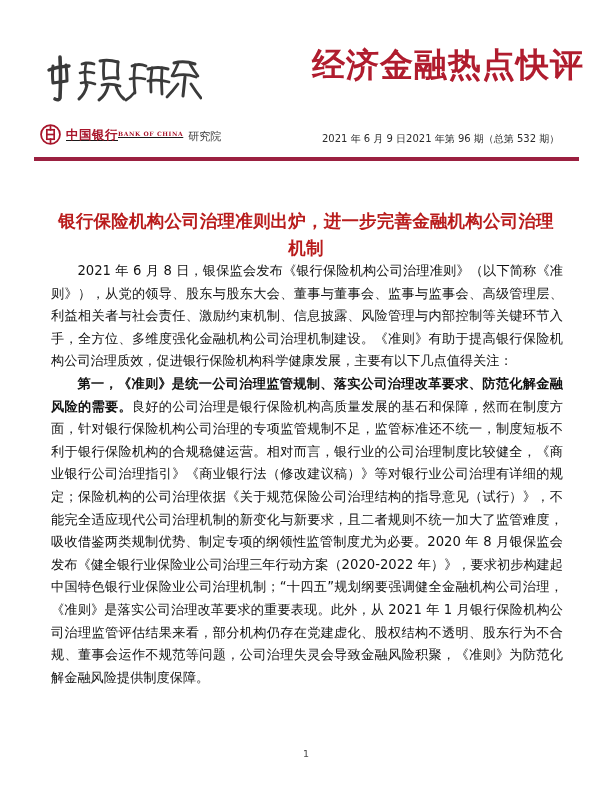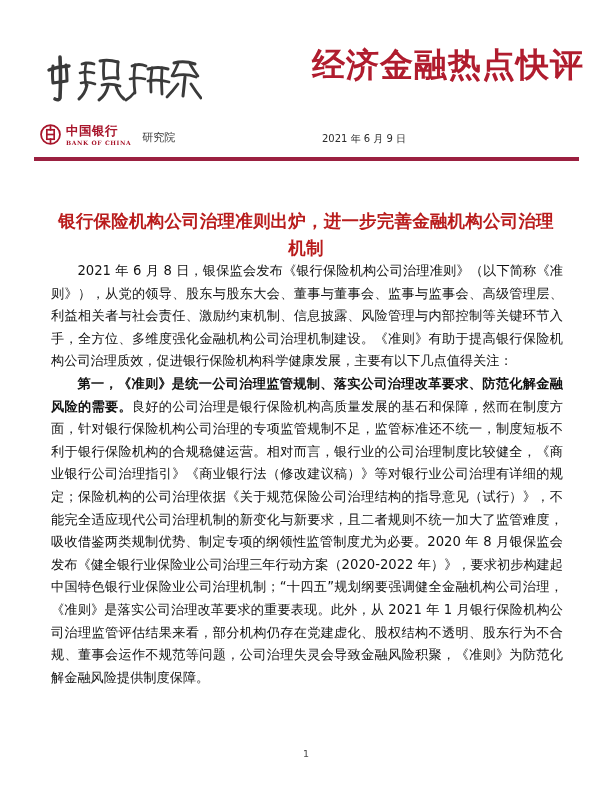--- a/index.html
+++ b/index.html
@@ -74,43 +74,43 @@
   }
 
   .boc-emblem {
     width: 21px;
     height: 21px;
     flex: 0 0 auto;
   }
 
   .boc-wordmark {
     display: flex;
-    flex-direction: column;
+    flex-direction: row;
     line-height: 1;
     margin-top: 1px;
+    text-decoration: underline;
   }
   .boc-cn {
     font-size: 12.5px;
     font-weight: 700;
     color: #a8152b;
     letter-spacing: 0.5px;
     font-family: "DejaVu Serif", "Liberation Serif", serif;
   }
   .boc-en {
     font-size: 6px;
     font-weight: 700;
     color: #a8152b;
     letter-spacing: 0.6px;
     margin-top: 2px;
     font-family: "DejaVu Serif", "Liberation Serif", serif;
   }
   .boc-institute {
     font-size: 11px;
     color: #3b3b3b;
-    margin-left: 6px;
     align-self: flex-end;
     padding-bottom: 1px;
     text-align: center;
   }
 
   .issue-line {
     position: absolute;
     left: 322px;
     top: 10px;
     font-size: 10px;
@@ -236,20 +236,21 @@
       </svg>
       <div class="boc-wordmark">
         <span class="boc-cn">中国银行</span>
         <span class="boc-en">BANK OF CHINA</span>
       </div>
       <span class="boc-institute">研究院</span>
     </div>
 
     <div class="issue-line">
       <span>2021 年 6 月 9 日</span>
+      <span>2021 年第 96 期（总第 532 期）</span>
     </div>
   </div>
 
   <div class="rule"></div>
 
   <h1 class="doc-title">银行保险机构公司治理准则出炉，进一步完善金融机构公司治理机制</h1>
 
   <div class="body-copy">
     <p><span>2021 年 6 月 8 日，银保监会发布《银行保险机构公司治理准则》（以下简称《准则》），从党的领导、股东与股东大会、董事与董事会、监事与监事会、高级管理层、利益相关者与社会责任、激励约束机制、信息披露、风险管理与内部控制等关键环节入手，全方位、多维度强化金融机构公司治理机制建设。《准则》有助于提高银行保险机构公司治理质效，促进银行保险机构科学健康发展，主要有以下几点值得关注：</span></p>
     <p><span class="lead-in">第一，《准则》是统一公司治理监管规制、落实公司治理改革要求、防范化解金融风险的需要。</span><span>良好的公司治理是银行保险机构高质量发展的基石和保障，然而在制度方面，针对银行保险机构公司治理的专项监管规制不足，监管标准还不统一，制度短板不利于银行保险机构的合规稳健运营。相对而言，银行业的公司治理制度比较健全，《商业银行公司治理指引》《商业银行法（修改建议稿）》等对银行业公司治理有详细的规定；保险机构的公司治理依据《关于规范保险公司治理结构的指导意见（试行）》，不能完全适应现代公司治理机制的新变化与新要求，且二者规则不统一加大了监管难度，吸收借鉴两类规制优势、制定专项的纲领性监管制度尤为必要。2020 年 8 月银保监会发布《健全银行业保险业公司治理三年行动方案（2020-2022 年）》，要求初步构建起中国特色银行业保险业公司治理机制；“十四五”规划纲要强调健全金融机构公司治理，《准则》是落实公司治理改革要求的重要表现。此外，从 2021 年 1 月银行保险机构公司治理监管评估结果来看，部分机构仍存在党建虚化、股权结构不透明、股东行为不合规、董事会运作不规范等问题，公司治理失灵会导致金融风险积聚，《准则》为防范化解金融风险提供制度保障。</span></p>

